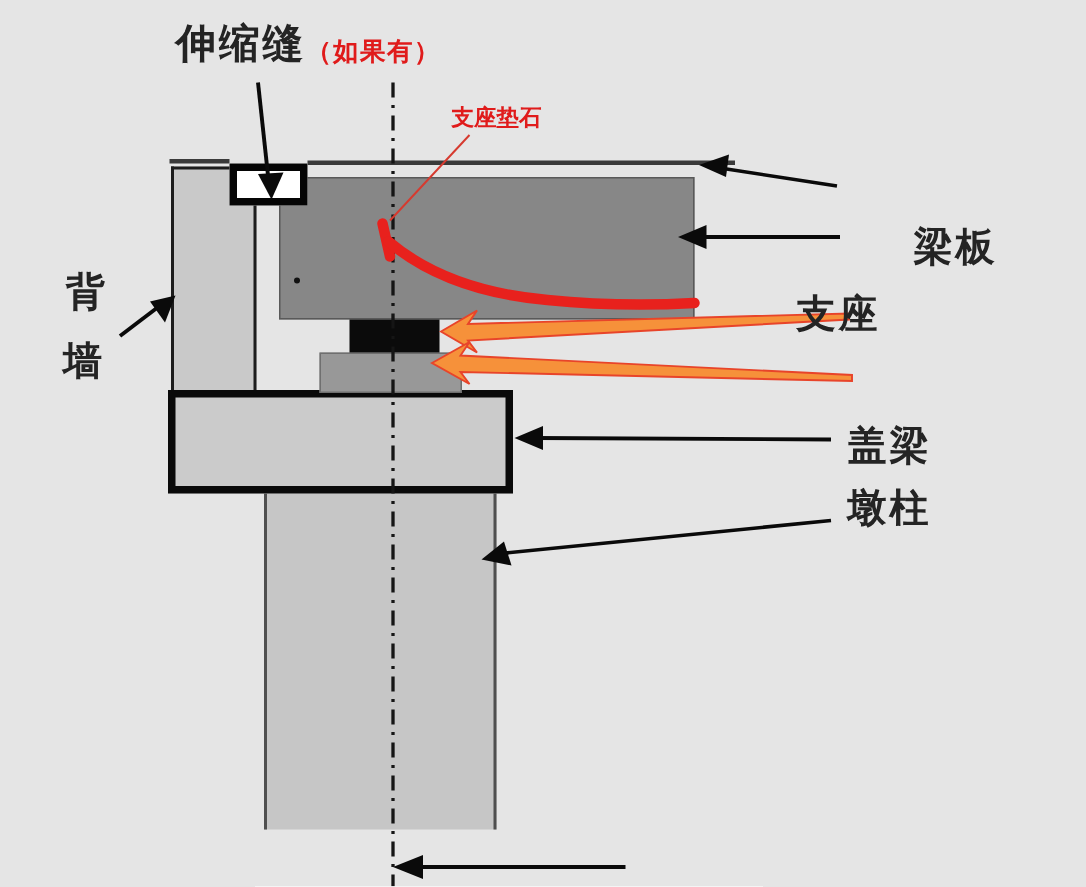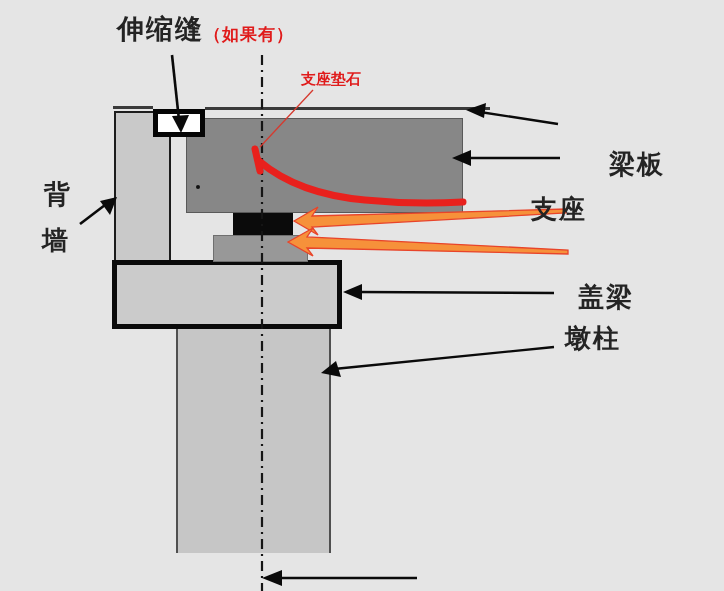--- a/index.html
+++ b/index.html
@@ -34,21 +34,21 @@
   
   #lbl-expansion {left:117px;top:15px;font-size:27px;}
   #lbl-note      {left:204px;top:26px;font-size:17px;letter-spacing:1px;text-align:right;}
   #lbl-anchor    {left:301px;top:71px;font-size:15px;letter-spacing:0;}
   #lbl-backwall-1{left:44px;top:181px;}
   #lbl-backwall-2{left:42px;top:227px;}
   #lbl-pavement  {left:565px;top:107px;}
   #lbl-beam      {left:565px;top:151px;margin-left:44px;}
   #lbl-bearing   {left:531px;top:196px;text-align:right;}
   #lbl-pedestal  {left:565px;top:240px;}
-  #lbl-cap       {left:578px;top:284px;text-align:center;}
+  #lbl-cap       {left:565px;top:284px;text-align:center;}
   #lbl-pier      {left:565px;top:325px;text-align:center;}
   #lbl-theory    {left:419px;top:552px;font-size:25px;}
   .label{z-index:8;}
 </style>
 </head>
 <body>
 
 <div id="canvas">
 
   <div class="abs" id="pave-left"></div>

